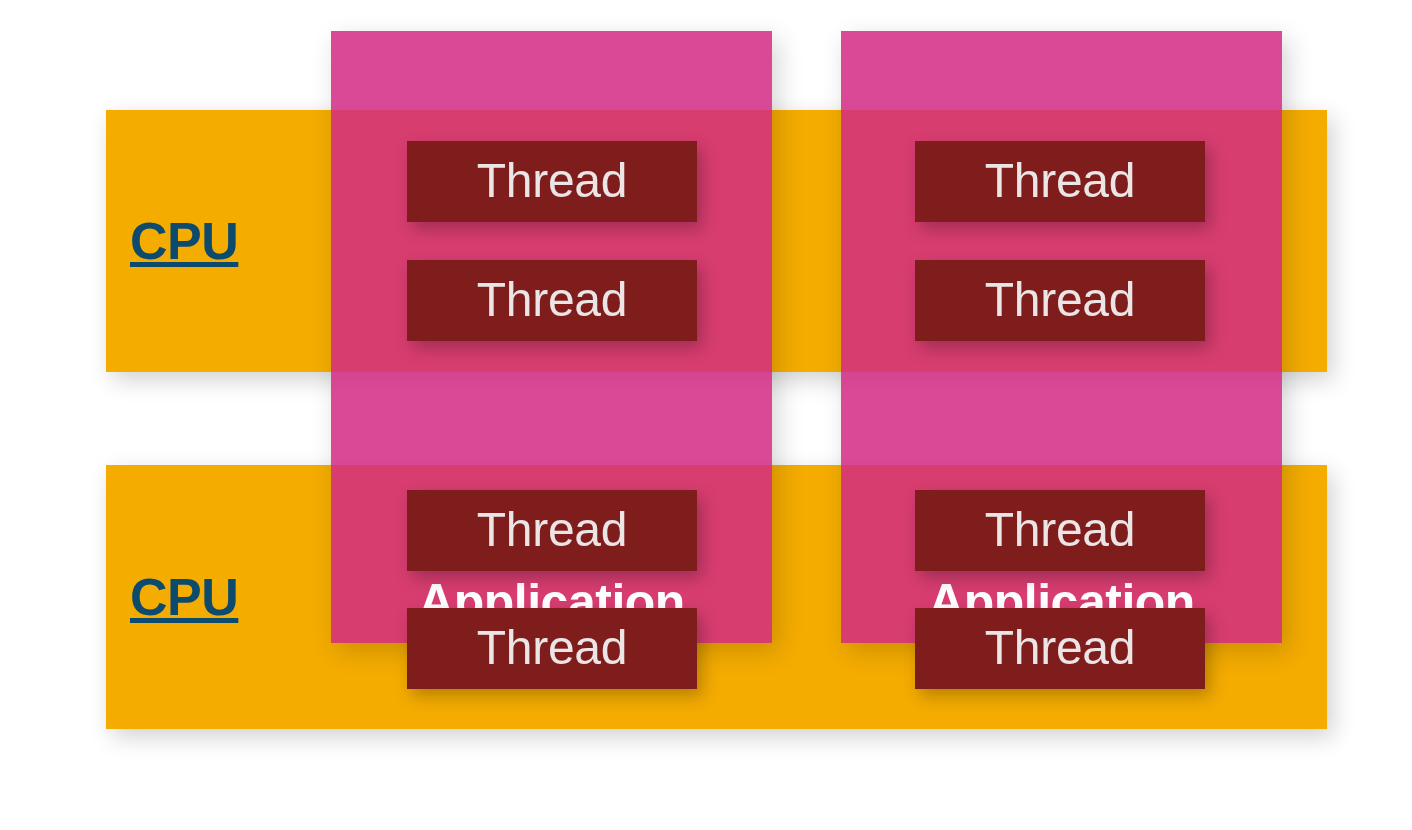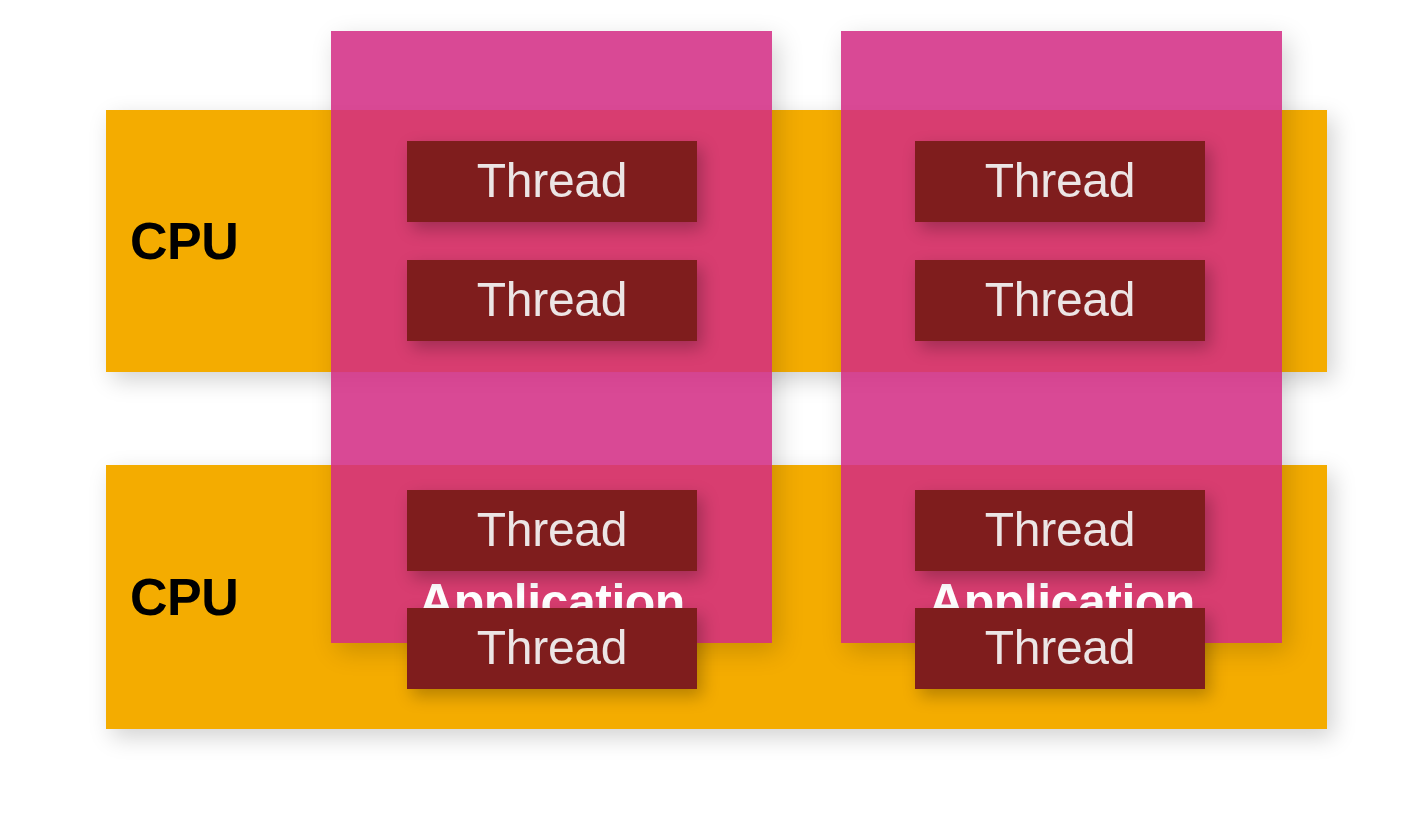--- a/index.html
+++ b/index.html
@@ -22,26 +22,27 @@
     z-index:1;
   }
   #cpu-bar-0{top:110px;height:262px;}
   #cpu-bar-1{top:465px;height:264px;}
 
   .cpu-label{
     position:absolute;
     left:24px;
     top:50%;
     transform:translateY(-50%);
-    color:#000000;
+    color:#0c4a6e;
     font-weight:bold;
     font-size:52px;
     letter-spacing:-0.5px;
     line-height:1;
     white-space:nowrap;
+    text-decoration:underline;
   }
 
   
   .app-col{
     position:absolute;
     top:31px;
     height:612px;
     background:rgba(211,42,131,0.855);
     box-shadow:6px 8px 24px rgba(0,0,0,0.17);
     z-index:2;

